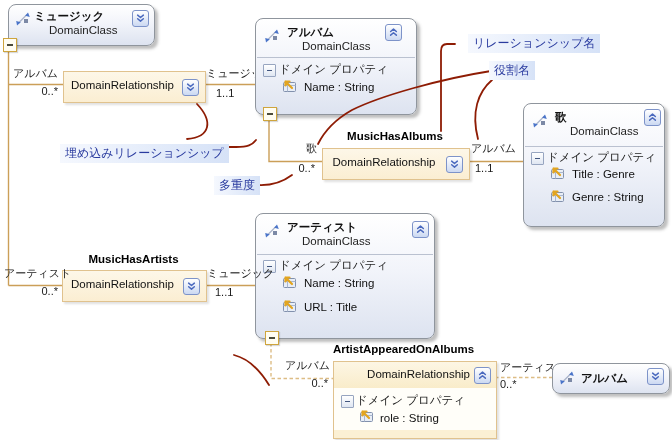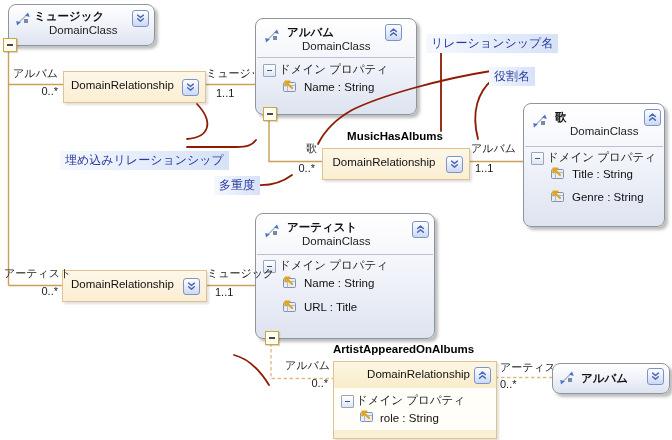--- a/index.html
+++ b/index.html
@@ -172,21 +172,21 @@
         <span class="bar"></span>
       </div>
     <div class="section-label" style="left:23px;top:46px;">ドメイン プロパティ</div>
     <span class="icon16" style="left:26px;top:62px;">
       <svg width="16" height="15" viewBox="0 0 16 15">
           <rect x="1.5" y="3.5" width="12" height="9" rx="1" fill="#e8eef7" stroke="#8291ad"></rect>
           <path d="M1.5 6.5 H13.5 M5.5 6.5 V12.5" stroke="#aab6cc" stroke-width="1" fill="none"></path>
           <path d="M10 9 L3.5 2.5 M3.5 2.5 h4 M3.5 2.5 v4" stroke="#e3a51f" stroke-width="2.2" fill="none" stroke-linecap="round"></path>
         </svg>
     </span>
-    <div class="prop-text" style="left:48px;top:64px;">Title : String</div>
+    <div class="prop-text" style="left:48px;top:64px;">Title : Genre</div>
     <span class="icon16" style="left:26px;top:85px;">
       <svg width="16" height="15" viewBox="0 0 16 15">
           <rect x="1.5" y="3.5" width="12" height="9" rx="1" fill="#e8eef7" stroke="#8291ad"></rect>
           <path d="M1.5 6.5 H13.5 M5.5 6.5 V12.5" stroke="#aab6cc" stroke-width="1" fill="none"></path>
           <path d="M10 9 L3.5 2.5 M3.5 2.5 h4 M3.5 2.5 v4" stroke="#e3a51f" stroke-width="2.2" fill="none" stroke-linecap="round"></path>
         </svg>
     </span>
     <div class="prop-text" style="left:48px;top:87px;">Genre : String</div>
   </div>
 
@@ -225,20 +225,21 @@
           <path d="M1.5 6.5 H13.5 M5.5 6.5 V12.5" stroke="#aab6cc" stroke-width="1" fill="none"></path>
           <path d="M10 9 L3.5 2.5 M3.5 2.5 h4 M3.5 2.5 v4" stroke="#e3a51f" stroke-width="2.2" fill="none" stroke-linecap="round"></path>
         </svg>
     </span>
     <div class="prop-text" style="left:48px;top:87px;">URL : Title</div>
   </div>
   <div class="shape-expander" style="left:265px;top:331px;">
       <span class="bar"></span>
     </div>
 
+  <div class="rel-title" style="left:62px;top:253px;width:143px;">MusicHasArtists</div>
   <div class="rel-box" style="left:62px;top:270px;width:143px;height:30px;">
     <div class="rel-text">DomainRelationship</div>
     <div class="chev" style="right:6px;top:7px;">
       <svg width="13" height="13" viewBox="0 0 15 15">
           <path d="M4.2 3.6 L7.5 6.4 L10.8 3.6 M4.2 7.8 L7.5 10.6 L10.8 7.8" stroke="#4a69be" stroke-width="1.7" fill="none" stroke-linecap="round" stroke-linejoin="round"></path>
         </svg>
     </div>
   </div>
   <div class="rlabel t-right" style="left:4px;top:266px;width:54px;">アーティスト</div>
   <div class="rlabel t-right" style="left:12px;top:285px;width:46px;">0..*</div>
@@ -293,18 +294,18 @@
   <svg class="lyr" width="672" height="440">
     <path d="M455,44 H447 Q441,44 441,51 V131" fill="none" stroke-width="1.8" stroke-linecap="round" stroke="#8e1c04"></path>
     <path d="M491,71 C440,79 380,96 352,110 C336,119 324,132 318,144" fill="none" stroke-width="1.8" stroke-linecap="round" stroke="#8e1c04"></path>
     <path d="M492,80 C478,92 471,112 478,139" fill="none" stroke-width="1.8" stroke-linecap="round" stroke="#8e1c04"></path>
     <path d="M187,139 C211,137 213,121 197,104" fill="none" stroke-width="1.8" stroke-linecap="round" stroke="#8e1c04"></path>
     <path d="M187,147 H236 C248,147 252,145 256,140" fill="none" stroke-width="1.8" stroke-linecap="round" stroke="#8e1c04"></path>
     <path d="M257,185 C272,186 284,181 292,175" fill="none" stroke-width="1.8" stroke-linecap="round" stroke="#8e1c04"></path>
     <path d="M234,355 C250,359 261,372 269,385" fill="none" stroke-width="1.8" stroke-linecap="round" stroke="#8e1c04"></path>
   </svg>
 
-  <div class="callout" style="left:426px;top:34px;">リレーションシップ名</div>
-  <div class="callout" style="left:489px;top:67px;">役割名</div>
-  <div class="callout" style="left:60px;top:151px;text-align:right;">埋め込みリレーションシップ</div>
+  <div class="callout" style="left:468px;top:34px;">リレーションシップ名</div>
+  <div class="callout" style="left:489px;top:61px;">役割名</div>
+  <div class="callout" style="left:60px;top:144px;text-align:right;">埋め込みリレーションシップ</div>
   <div class="callout" style="left:214px;top:176px;">多重度</div>
 
 </div>
 
 </body></html>

